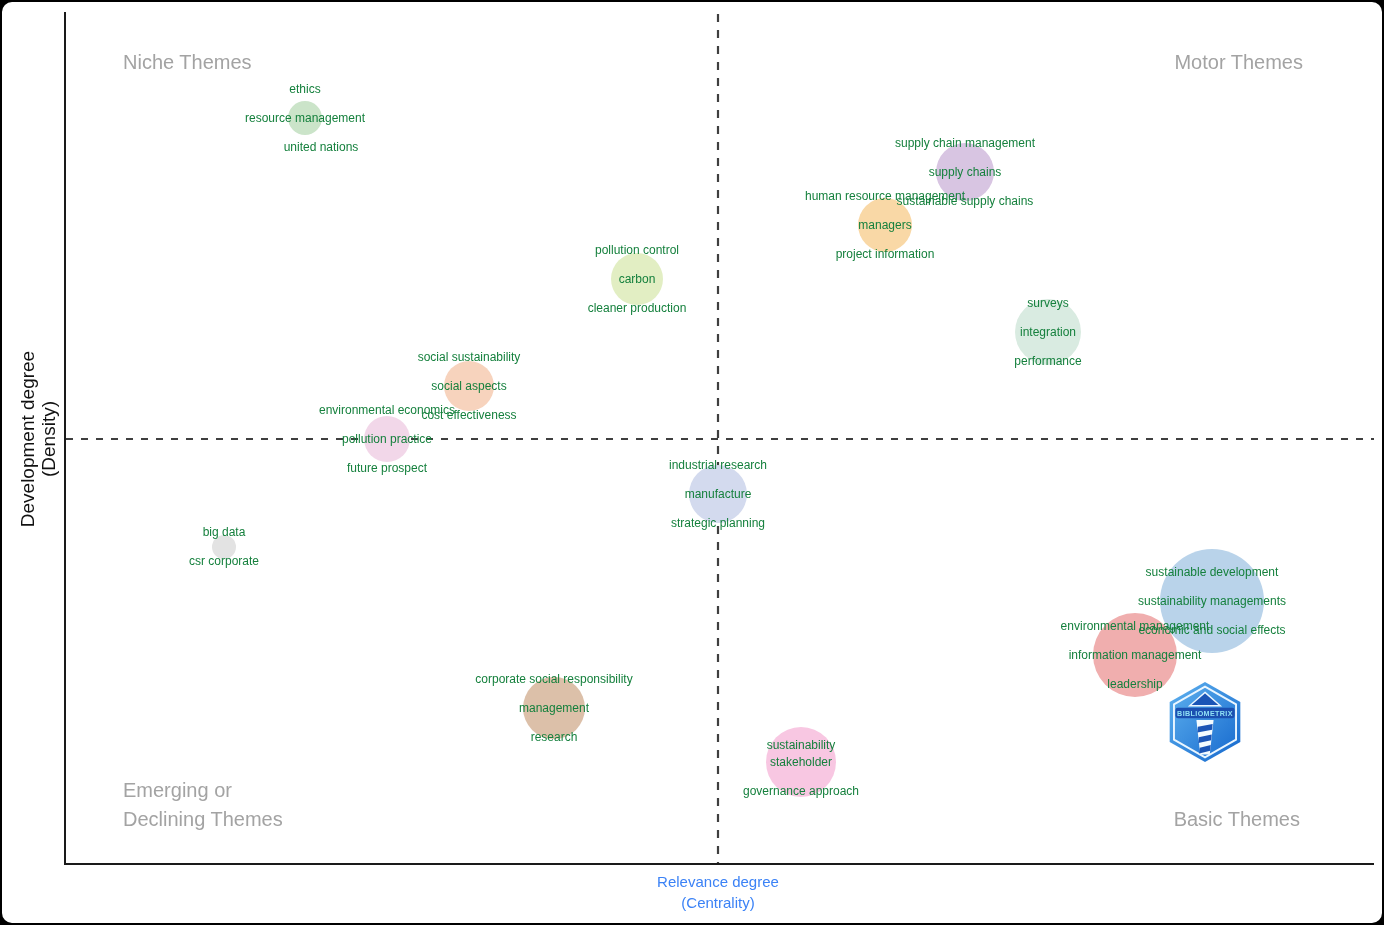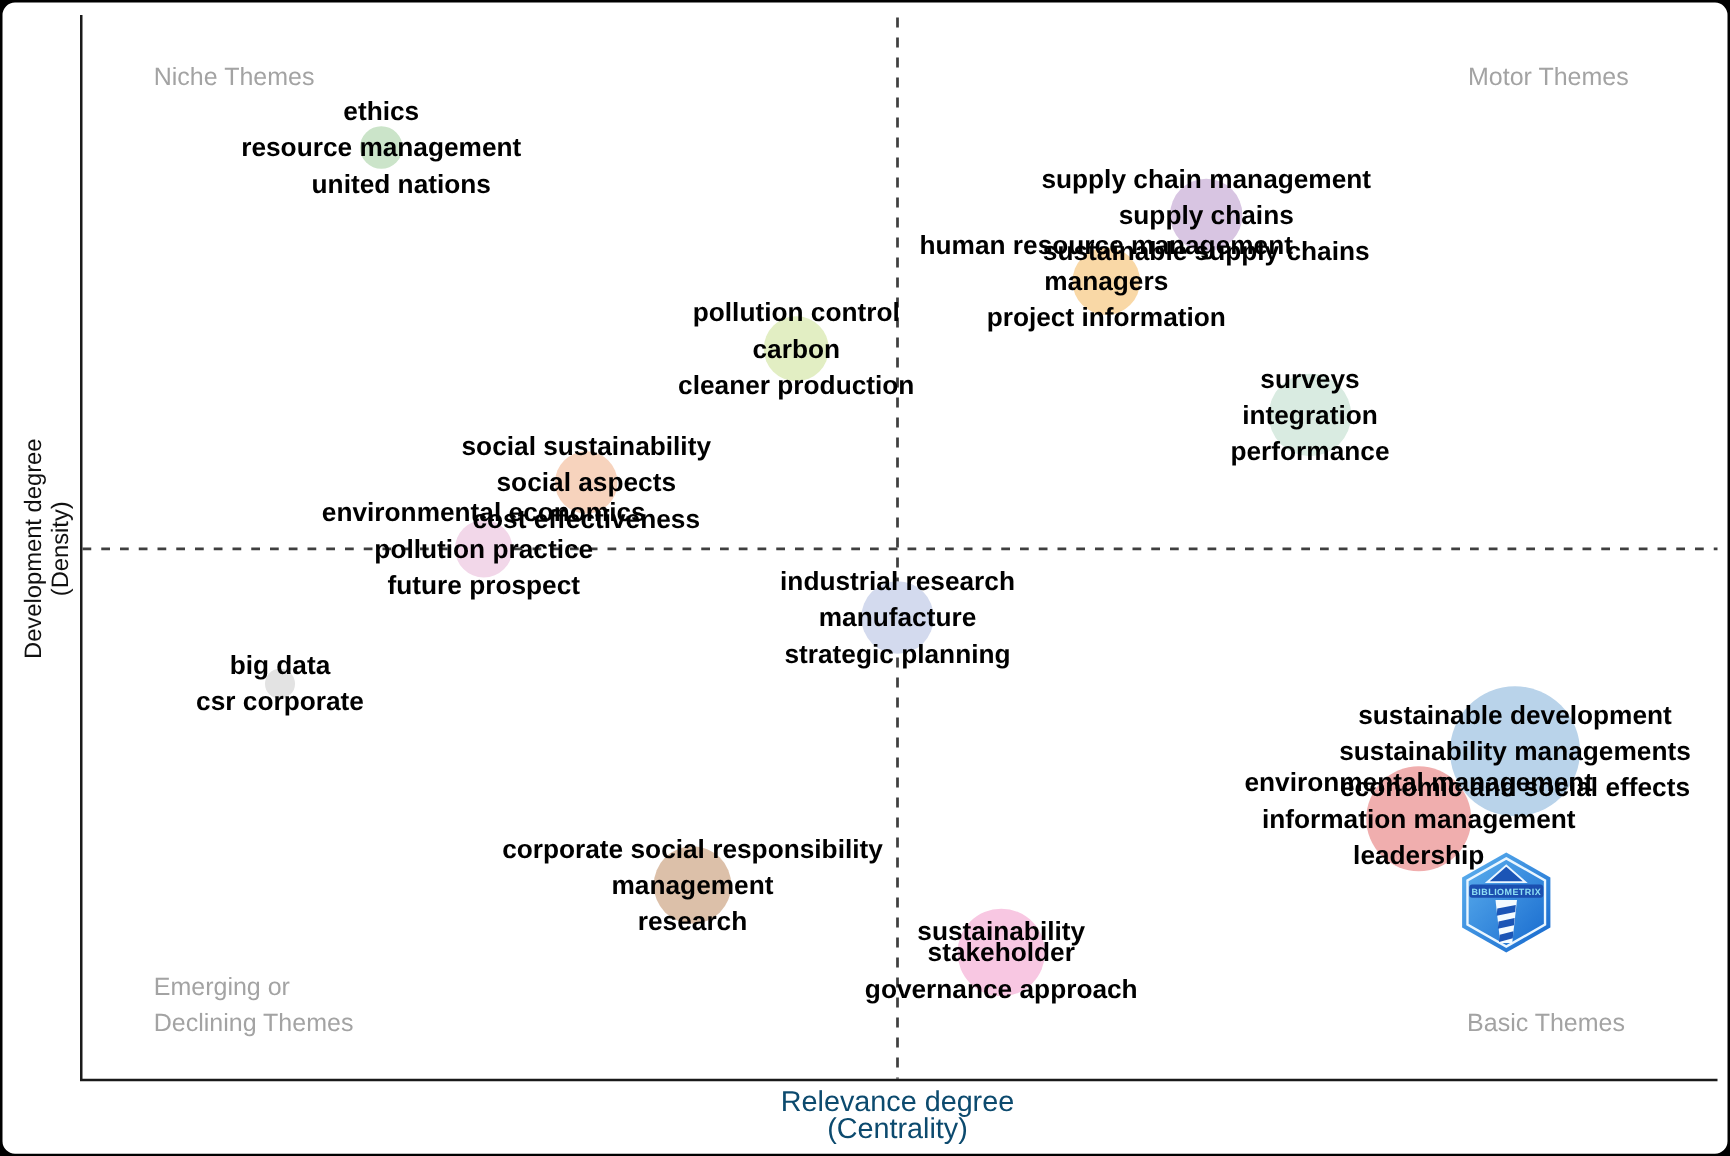--- a/index.html
+++ b/index.html
@@ -26,35 +26,34 @@
   .clusters-layer{position:absolute;left:0;top:0;width:1384px;height:925px;}
   .bubble{
     position:absolute;
     border-radius:50%;
     z-index:1;
   }
   .cluster-line{
     position:absolute;
     transform:translateX(-50%);
     white-space:nowrap;
-    font-size:21px;
+    font-size:12px;
     height:29px;
     line-height:29px;
-    color:#000000;
+    color:#15803d;
     z-index:3;
-    font-weight:bold;
   }
   .x-axis-label{
     position:absolute;
     left:716px;top:869px;
     transform:translateX(-50%);
     text-align:center;
-    font-size:23px;
+    font-size:15px;
     line-height:21px;
-    color:#0c4a6e;
+    color:#3b82f6;
     z-index:4;
     white-space:nowrap;
   }
   .y-axis-label{
     position:absolute;
     left:-114px;top:416px;
     width:300px;
     text-align:center;
     transform:rotate(-90deg);
     font-size:19px;

